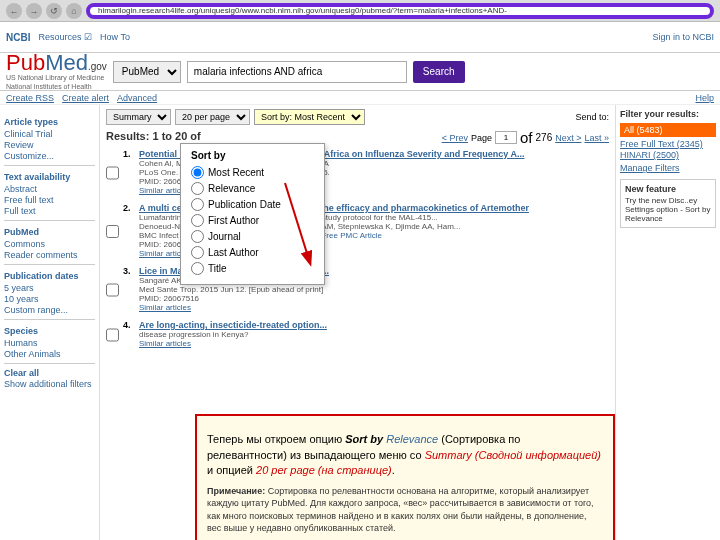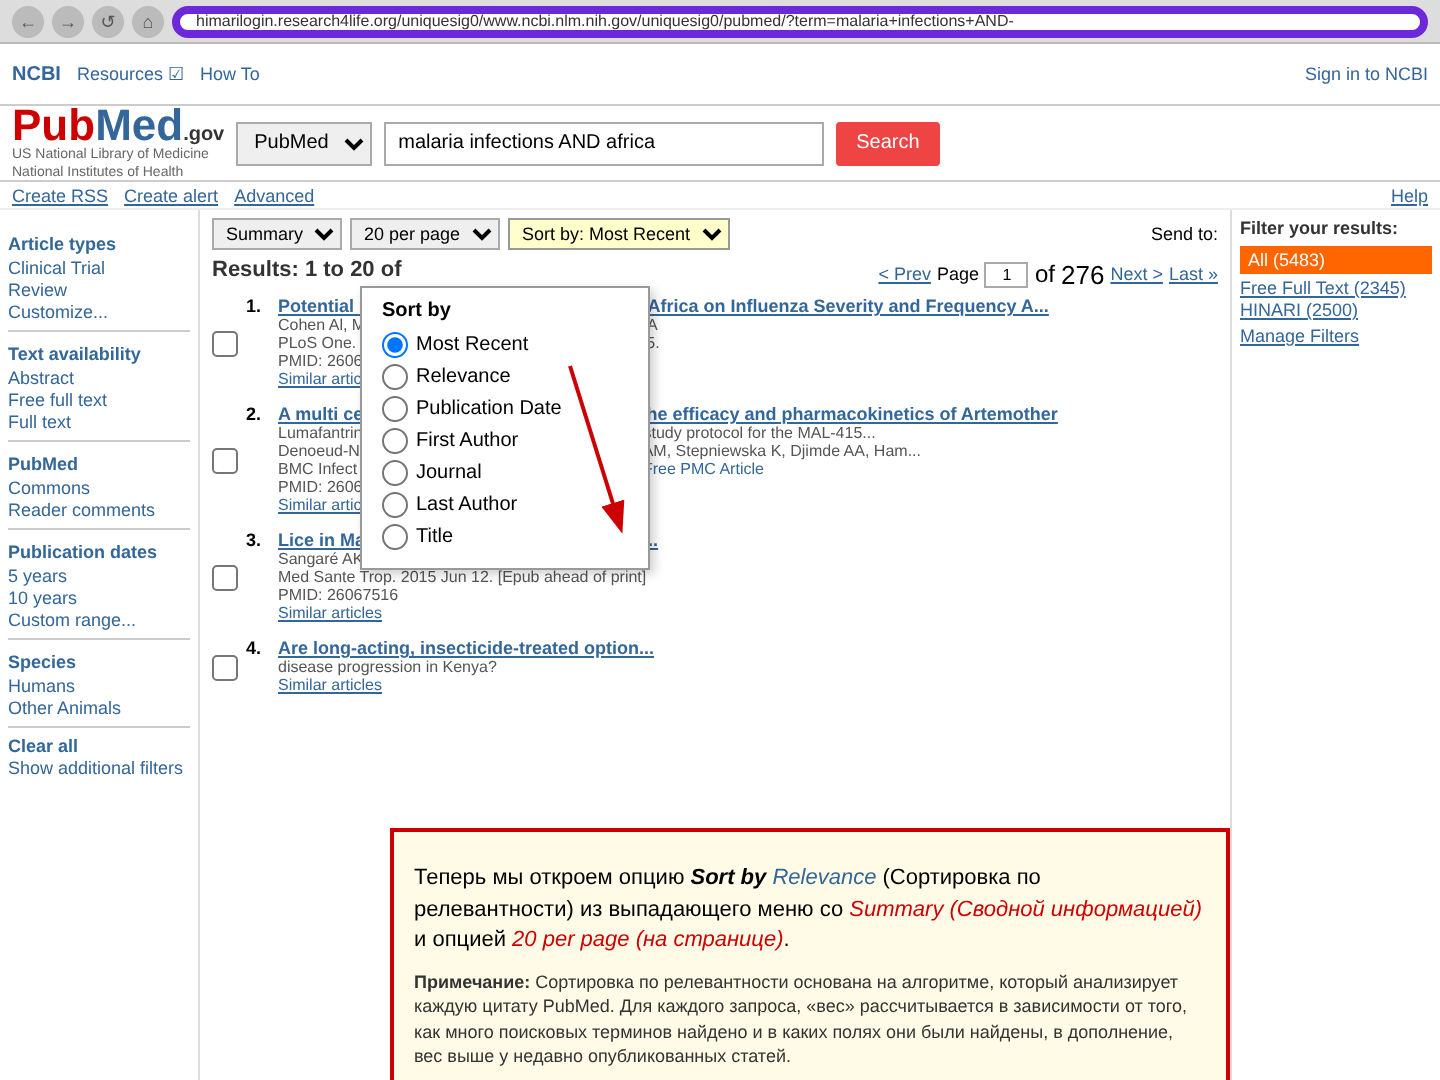--- a/index.html
+++ b/index.html
@@ -65,21 +65,21 @@
       height: 22px;
     }
     .search-input {
       border: 1px solid #aaa;
       padding: 2px 6px;
       height: 22px;
       font-size: 10px;
       width: 220px;
     }
     .search-btn {
-      background: #ef4444;
+      background: #4c1d95;
       color: #fff;
       border: none;
       padding: 2px 10px;
       height: 22px;
       font-size: 10px;
       cursor: pointer;
       border-radius: 2px;
     }
 
     
@@ -325,21 +325,21 @@
   <div style="display:flex; align-items:center; gap:8px;">
     <span class="ncbi-logo">NCBI</span>
     <span class="ncbi-resources">Resources ☑</span>
     <span class="ncbi-resources">How To</span>
   </div>
   <span class="ncbi-signin">Sign in to NCBI</span>
 </div>
 
 <div class="pubmed-header">
   <div style="display:flex; flex-direction:column;">
-    <div style="font-size:22px; font-weight:bold; line-height:1;">
+    <div style="font-size:22px; font-weight:normal; line-height:1;">
       <span style="color:#c00;">Pub</span><span style="color:#336699;">Med</span><span style="font-size:10px; color:#333;">.gov</span>
     </div>
     <div style="font-size:7px; color:#666; line-height:1.2;">US National Library of Medicine<br>National Institutes of Health</div>
   </div>
   <select class="search-db-select">
     <option>PubMed</option>
   </select>
   <input type="text" class="search-input" value="malaria infections AND africa" style="">
   <button class="search-btn">Search</button>
 </div>
@@ -429,22 +429,22 @@
         <span>Title</span>
       </div>
     </div>
 
     <div style="display:flex; align-items:center; justify-content:space-between; margin-bottom:3px; margin-top:2px;">
       <span class="results-heading">Results: 1 to 20 of</span>
       <div class="page-nav">
         <a>&lt; Prev</a>
         <span>Page</span>
         <input type="text" value="1" style="width: 22px; font-size: 8px; border: 1px solid rgb(170, 170, 170); text-align: center;">
-        <span style="font-size:12px;">of</span>
-        <span style="font-size:13px;">276</span>
+        <span style="font-size:15px;">of</span>
+        <span style="font-size:10px;">276</span>
         <a>Next &gt;</a>
         <a>Last »</a>
       </div>
     </div>
 
     <div class="article-item">
       <input type="checkbox" class="article-checkbox" style="">
       <span class="article-number">1.</span>
       <div class="article-content">
         <div class="article-title">Potential Impact... of Malaria... Prevalent in Africa on Influenza Severity and Frequency A...</div>
@@ -509,15 +509,19 @@
     </div>
 
   </div>
 
   <div class="right-sidebar">
     <div class="filter-title">Filter your results:</div>
     <div class="filter-all">All (5483)</div>
     <div class="filter-link">Free Full Text (2345)</div>
     <div class="filter-link">HINARI (2500)</div>
     <div class="manage-filters">Manage Filters</div>
+    <div class="new-feature-box">
+      <div class="new-feature-title">New feature</div>
+      <div>Try the new Disc..ey Settings option - Sort by Relevance</div>
+    </div>
   </div>
 
 </div>
 
 </body></html>

